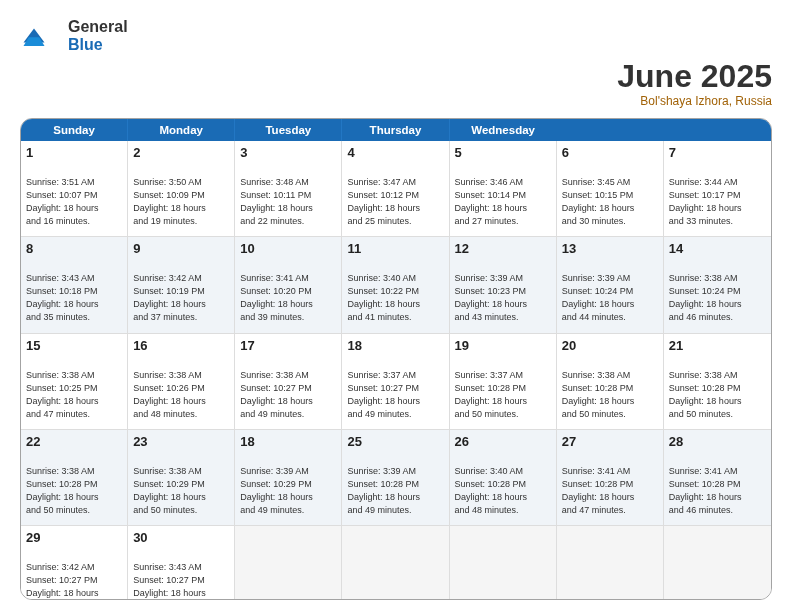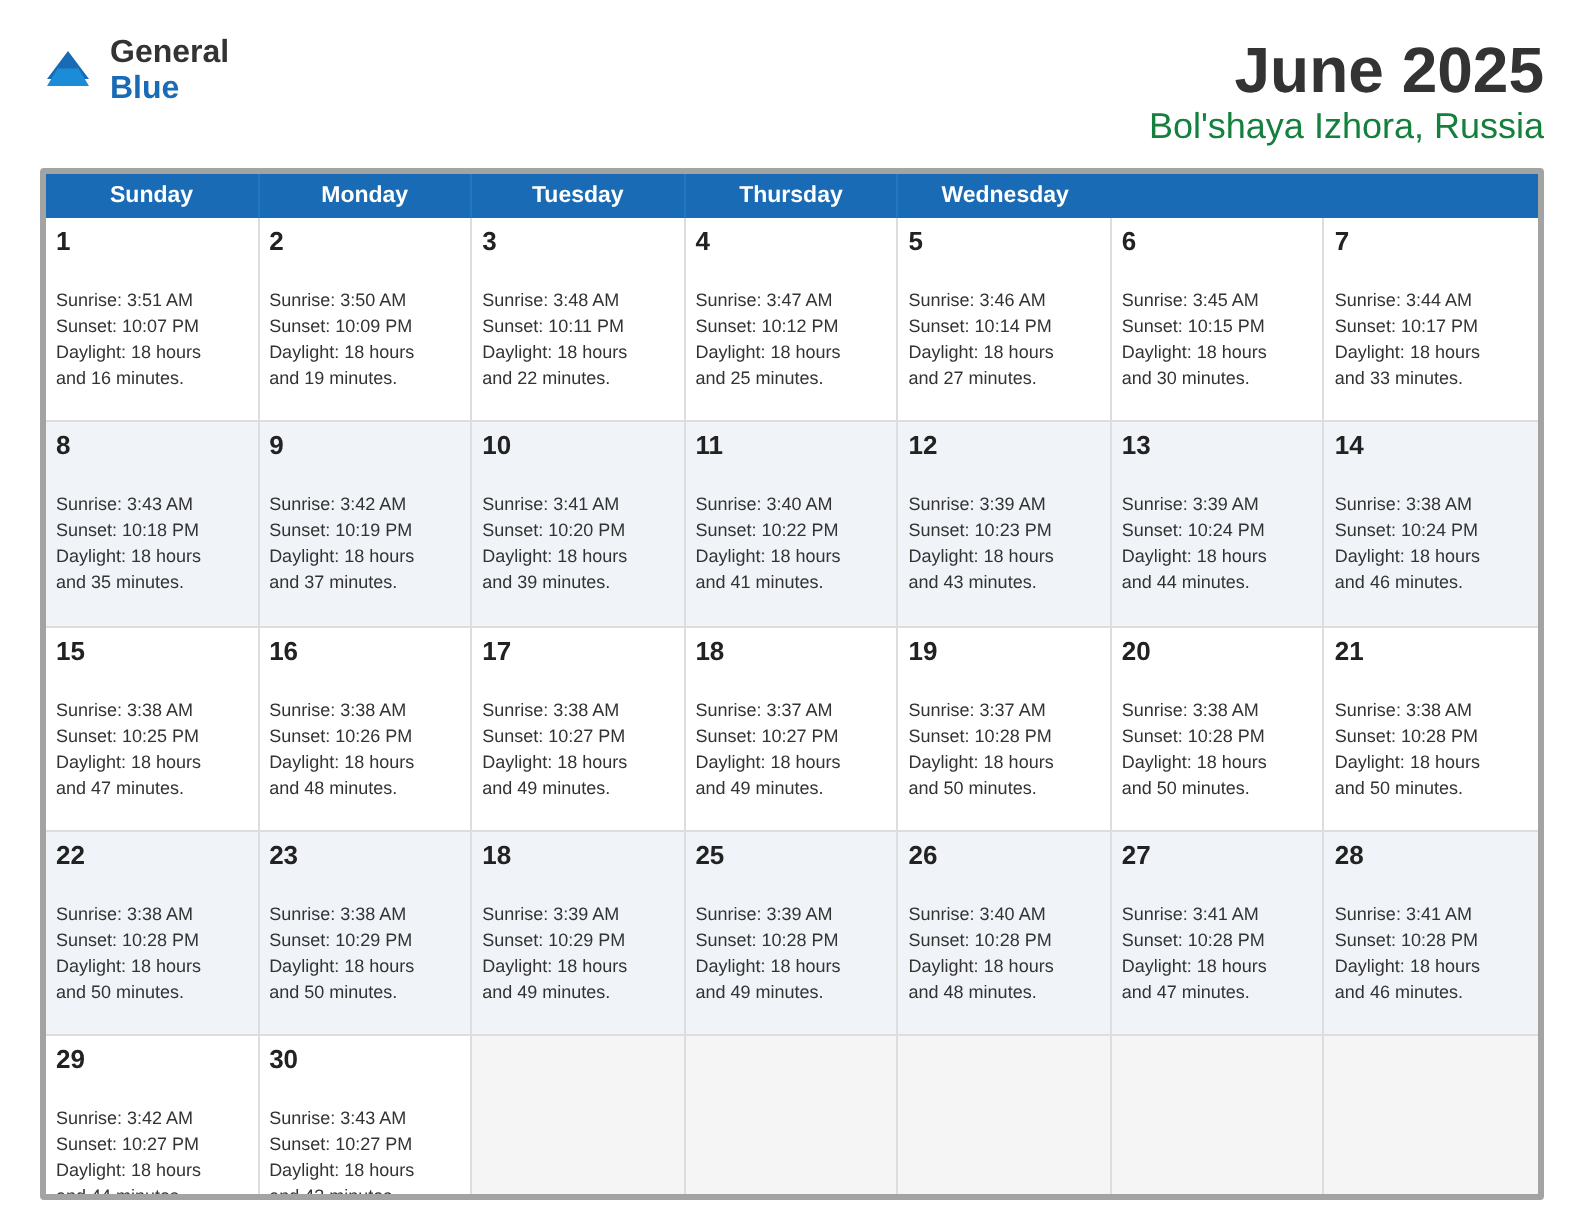--- a/index.html
+++ b/index.html
@@ -18,22 +18,22 @@
       flex-direction: column;
     }
     .header {
       display: flex;
       justify-content: space-between;
       align-items: flex-start;
       margin-bottom: 10px;
     }
     .logo {
       display: flex;
-      align-items: center;
-      gap: 7px;
+      align-items: flex-end;
+      gap: 20px;
     }
     .logo-text {
       display: flex;
       flex-direction: column;
       line-height: 1.1;
     }
     .logo-general {
       font-size: 16px;
       font-weight: bold;
       color: #333;
@@ -48,29 +48,30 @@
       height: 28px;
     }
     .title-block {
       text-align: right;
     }
     .month-title {
       font-size: 32px;
       font-weight: bold;
       color: #333;
       line-height: 1.1;
+      margin-top: 41px;
     }
     .location-title {
-      font-size: 18px;
-      color: #15803d;
+      font-size: 12px;
+      color: #a16207;
     }
     .calendar {
       flex: 1;
-      border: 3px solid #a3a3a3;
-      border-radius: 2px;
+      border: 1px solid #a3a3a3;
+      border-radius: 12px;
       overflow: hidden;
     }
     .cal-header {
       display: grid;
       grid-template-columns: repeat(7, 1fr);
       background: #1a6bb5;
     }
     .cal-header-cell {
       color: #fff;
       font-size: 11.5px;

